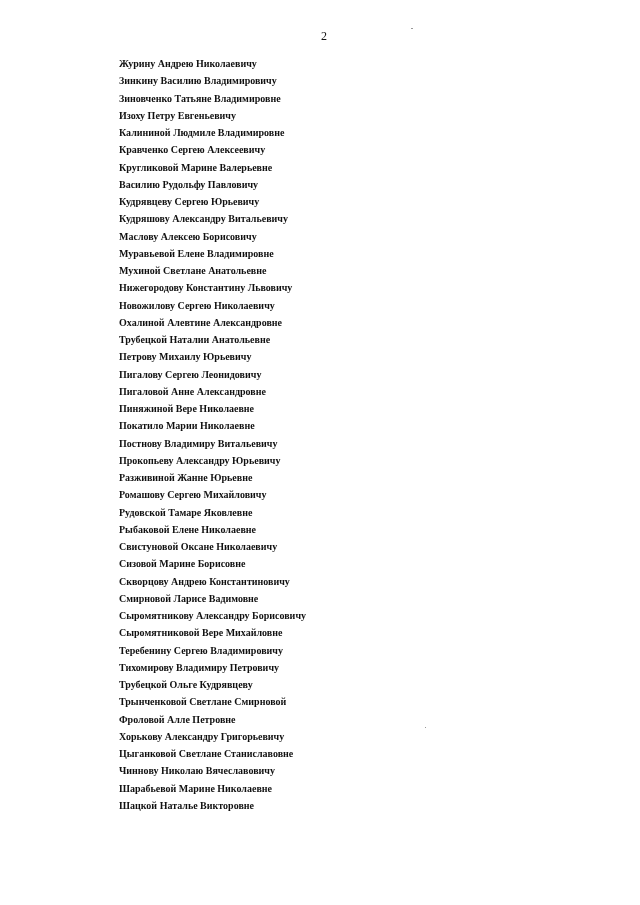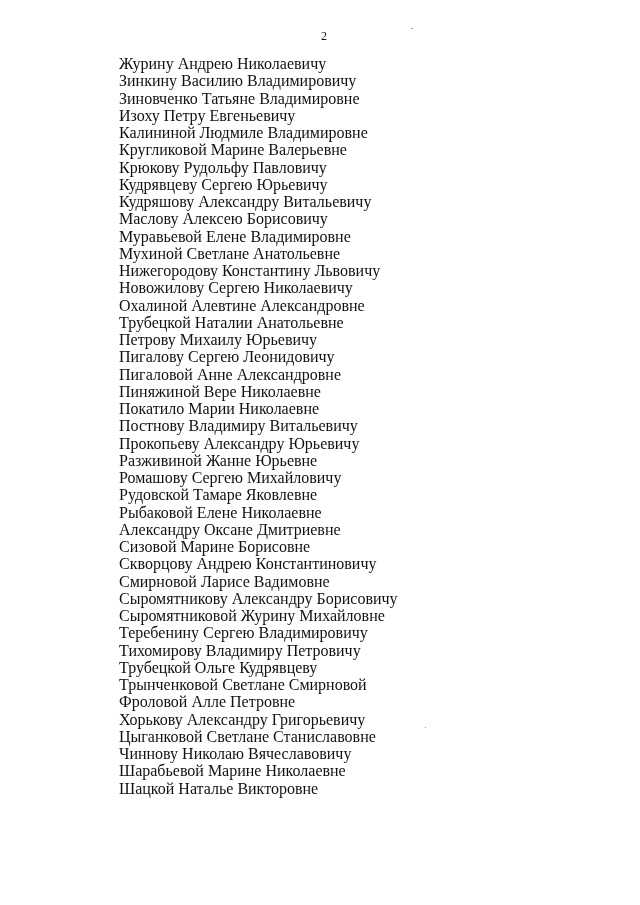--- a/index.html
+++ b/index.html
@@ -1,62 +1,63 @@
 <!DOCTYPE html>
 <html><head>
 <meta charset="utf-8">
 <style>
   html, body { margin: 0; padding: 0; background: #ffffff; }
   body { width: 640px; height: 905px; position: relative; overflow: hidden;
          font-family: "Liberation Serif", "DejaVu Serif", serif; color: #111; }
   .page-number { position: absolute; top: 29px; left: 0; width: 100%; padding-left: 8px; box-sizing: border-box;
                  text-align: center; font-size: 12px; }
   .names { position: absolute; top: 55px; left: 119px; margin: 0; padding: 0; list-style: none; }
-  .names li { font-size: 16px; line-height: 17.25px; white-space: nowrap; letter-spacing: 0px; }
+  .names li { font-size: 10px; line-height: 17.25px; white-space: nowrap; letter-spacing: 0px; font-weight: bold; }
   .speck { position: absolute; background: #999; width: 2px; height: 1px; }
 </style>
 </head>
 <body>
 
 <div class="page-number">2</div>
 
 <ul class="names">
   <li>Журину Андрею Николаевичу</li>
   <li>Зинкину Василию Владимировичу</li>
   <li>Зиновченко Татьяне Владимировне</li>
   <li>Изоху Петру Евгеньевичу</li>
   <li>Калининой Людмиле Владимировне</li>
+  <li>Кравченко Сергею Алексеевичу</li>
   <li>Кругликовой Марине Валерьевне</li>
-  <li>Крюкову Рудольфу Павловичу</li>
+  <li>Василию Рудольфу Павловичу</li>
   <li>Кудрявцеву Сергею Юрьевичу</li>
   <li>Кудряшову Александру Витальевичу</li>
   <li>Маслову Алексею Борисовичу</li>
   <li>Муравьевой Елене Владимировне</li>
   <li>Мухиной Светлане Анатольевне</li>
   <li>Нижегородову Константину Львовичу</li>
   <li>Новожилову Сергею Николаевичу</li>
   <li>Охалиной Алевтине Александровне</li>
   <li>Трубецкой Наталии Анатольевне</li>
   <li>Петрову Михаилу Юрьевичу</li>
   <li>Пигалову Сергею Леонидовичу</li>
   <li>Пигаловой Анне Александровне</li>
   <li>Пиняжиной Вере Николаевне</li>
   <li>Покатило Марии Николаевне</li>
   <li>Постнову Владимиру Витальевичу</li>
   <li>Прокопьеву Александру Юрьевичу</li>
   <li>Разживиной Жанне Юрьевне</li>
   <li>Ромашову Сергею Михайловичу</li>
   <li>Рудовской Тамаре Яковлевне</li>
   <li>Рыбаковой Елене Николаевне</li>
-  <li>Александру Оксане Дмитриевне</li>
+  <li>Свистуновой Оксане Николаевичу</li>
   <li>Сизовой Марине Борисовне</li>
   <li>Скворцову Андрею Константиновичу</li>
   <li>Смирновой Ларисе Вадимовне</li>
   <li>Сыромятникову Александру Борисовичу</li>
-  <li>Сыромятниковой Журину Михайловне</li>
+  <li>Сыромятниковой Вере Михайловне</li>
   <li>Теребенину Сергею Владимировичу</li>
   <li>Тихомирову Владимиру Петровичу</li>
   <li>Трубецкой Ольге Кудрявцеву</li>
   <li>Трынченковой Светлане Смирновой</li>
   <li>Фроловой Алле Петровне</li>
   <li>Хорькову Александру Григорьевичу</li>
   <li>Цыганковой Светлане Станиславовне</li>
   <li>Чиннову Николаю Вячеславовичу</li>
   <li>Шарабьевой Марине Николаевне</li>
   <li>Шацкой Наталье Викторовне</li>

